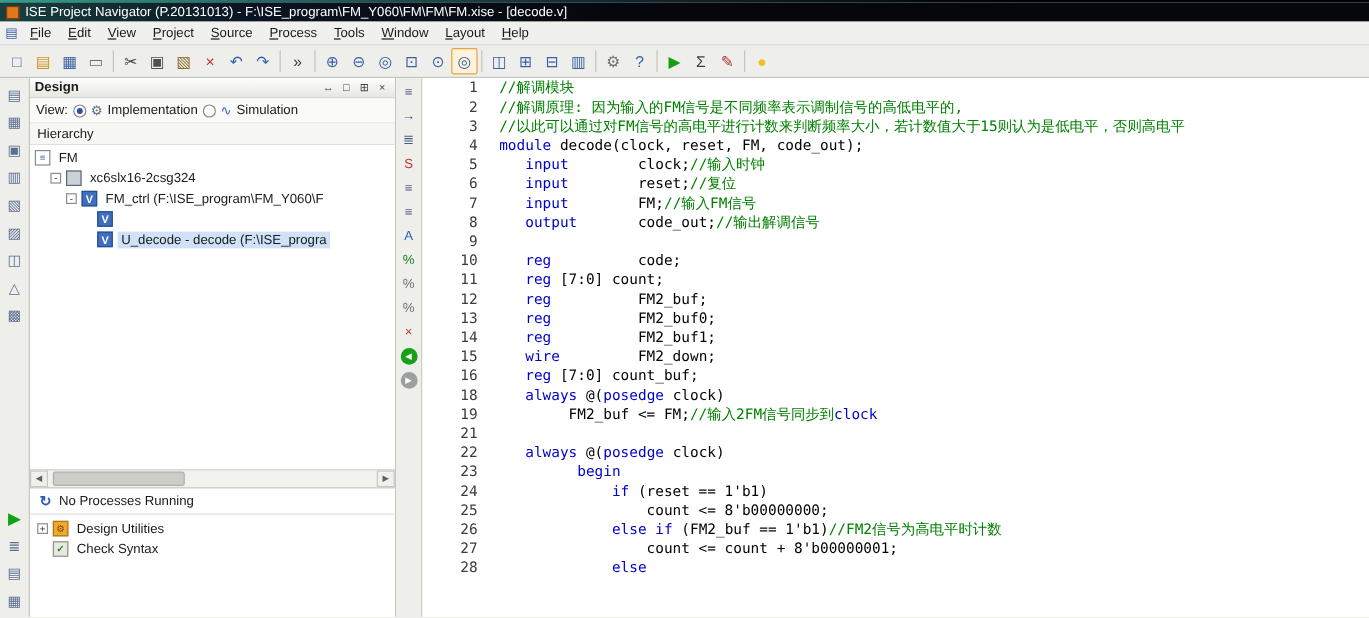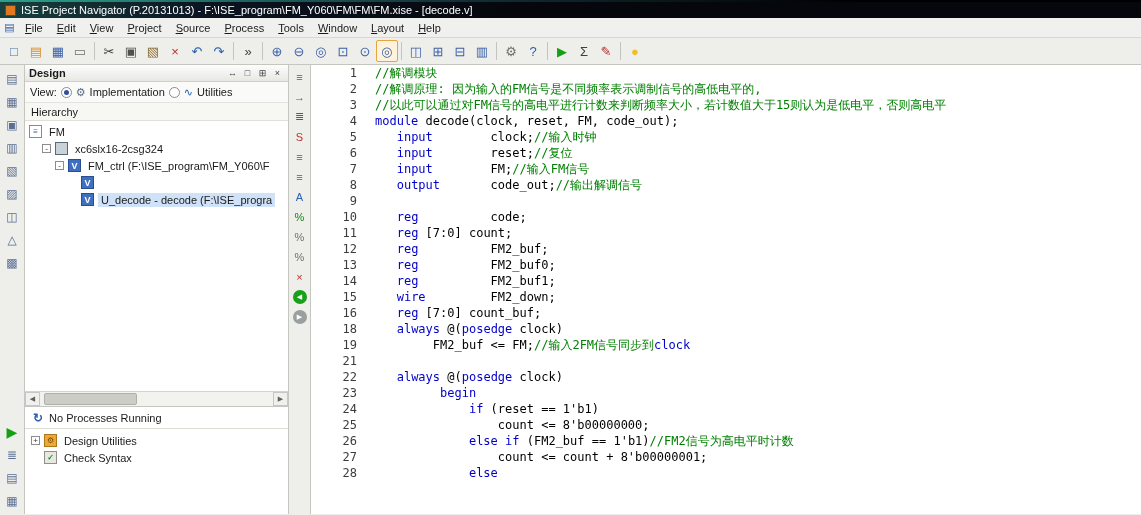--- a/index.html
+++ b/index.html
@@ -39,21 +39,21 @@
   .main{display:flex;height:449px;}
   .left-strip{
     width:25px;background:#eeeeea;border-right:1px solid #c6c6c0;
     display:flex;flex-direction:column;align-items:center;padding:4px 0;gap:4px;flex:none;
   }
   .strip-btn{width:19px;height:19px;display:flex;align-items:center;justify-content:center;
     font-size:12px;color:#5a6f94;border:1px solid transparent;border-radius:2px;}
   .strip-spacer{flex:1;}
   .run-btn{color:#13a013;font-size:14px;}
   
-  .design-col{width:264px;border-right:1px solid #c6c6c0;display:flex;flex-direction:column;background:#fff;flex:none;}
+  .design-col{width:305px;border-right:1px solid #c6c6c0;display:flex;flex-direction:column;background:#fff;flex:none;}
   .panel-head{
     height:17px;flex:none;display:flex;align-items:center;padding:0 4px;
     background:linear-gradient(#fdfdfd,#e7e7e2);border-bottom:1px solid #cfcfc9;
   }
   .panel-head .ph-title{font-weight:bold;}
   .head-btns{margin-left:auto;display:flex;gap:2px;}
   .hbtn{width:13px;height:13px;display:flex;align-items:center;justify-content:center;
     font-size:9px;color:#444;border:1px solid transparent;}
   .view-row{height:21px;flex:none;display:flex;align-items:center;gap:4px;padding:0 5px;
     border-bottom:1px solid #e4e4de;background:#fafaf8;white-space:nowrap;overflow:hidden;}
@@ -259,21 +259,21 @@
           <div class="hbtn">×</div>
         </div>
     </div>
     <div class="view-row">
       <span>View:</span>
       <span class="radio sel"></span>
       <span class="vico" style="color:#607080">⚙</span>
       <span>Implementation</span>
       <span class="radio"></span>
       <span class="vico" style="color:#2b5fb0">∿</span>
-      <span>Utilities</span>
+      <span>Simulation</span>
     </div>
     <div class="hier-label">Hierarchy</div>
     <div class="tree">
         <div class="trow" style="padding-left: 4px;">
           <span class="ico project">≡</span>
           <span class="tlabel">FM</span>
         </div>
         <div class="trow" style="padding-left: 17px;">
           <span class="expander">-</span>
           <span class="ico chip"></span>

